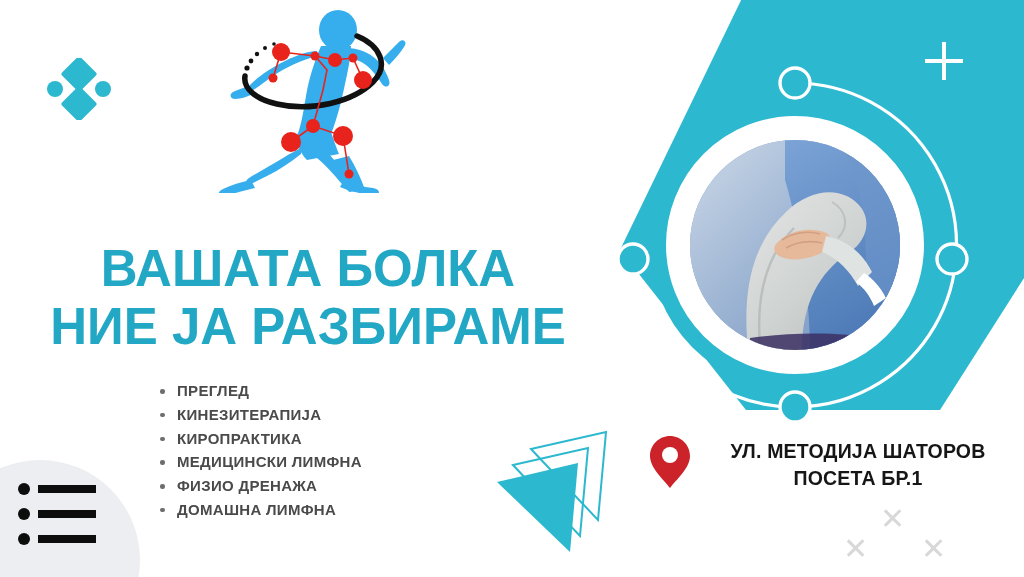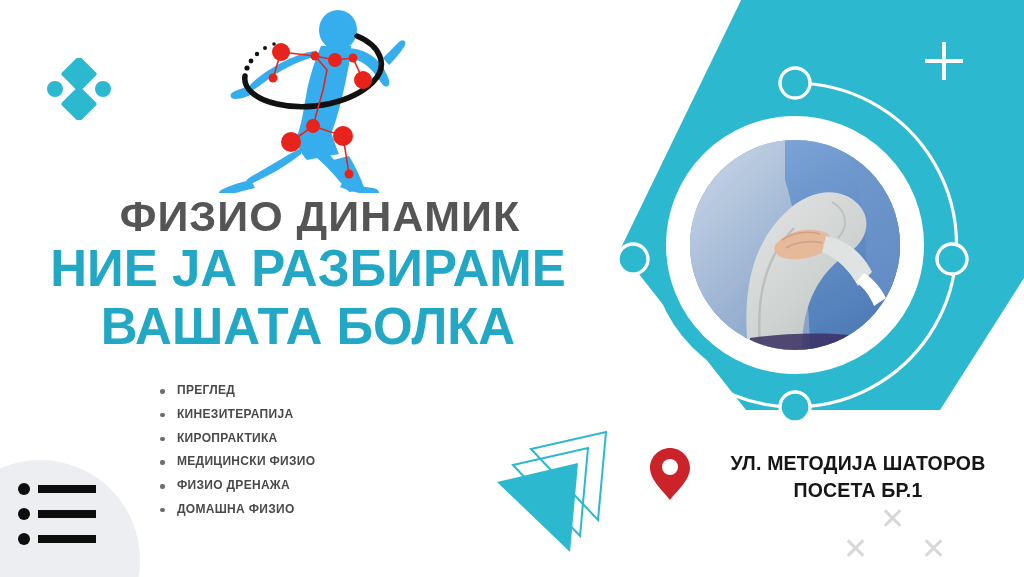--- a/index.html
+++ b/index.html
@@ -137,21 +137,21 @@
     left: 152px;
     top: 379px;
     z-index: 6;
     margin: 0;
     padding: 0;
     list-style: none;
   }
   .services li {
     position: relative;
     padding-left: 25px;
-    font-size: 12px;
+    font-size: 15px;
     font-weight: bold;
     color: #4a4a4a;
     line-height: 23.8px;
     letter-spacing: 0.3px;
     white-space: nowrap;
   }
   .services li::before {
     content: "";
     position: absolute;
     left: 8px;
@@ -216,21 +216,21 @@
     width: 175px;
     height: 162px;
     z-index: 3;
   }
   .triangles svg { display: block; }
 
   
   .address-block {
     position: absolute;
     left: 648px;
-    top: 444px;
+    top: 432px;
     width: 376px;
     z-index: 6;
     display: flex;
     align-items: flex-start;
     justify-content: center;
   }
   .map-pin {
     flex: 0 0 auto;
     width: 44px;
     height: 56px;
@@ -403,34 +403,33 @@
 
   <div class="diamond-cluster">
     <svg width="66" height="62" viewBox="0 0 66 62">
       <rect x="20" y="3" width="26" height="26" rx="2" fill="#2cb8cf" transform="rotate(45 33 16)"></rect>
       <rect x="20" y="33" width="26" height="26" rx="2" fill="#2cb8cf" transform="rotate(45 33 46)"></rect>
       <circle cx="9" cy="31" r="8" fill="#2cb8cf"></circle>
       <circle cx="57" cy="31" r="8" fill="#2cb8cf"></circle>
     </svg>
   </div>
 
-  <div class="brand-name">ФИЗИО ДИНАМИК</div>
 
   <div class="headline">
+    <div class="headline-line">ВАШАТА БОЛКА</div>
     <div class="headline-line">НИЕ ЈА РАЗБИРАМЕ</div>
-    <div class="headline-line">ВАШАТА БОЛКА</div>
   </div>
 
   <ul class="services">
     <li>ПРЕГЛЕД</li>
     <li>КИНЕЗИТЕРАПИЈА</li>
     <li>КИРОПРАКТИКА</li>
-    <li>МЕДИЦИНСКИ ФИЗИО</li>
+    <li>МЕДИЦИНСКИ ЛИМФНА</li>
     <li>ФИЗИО ДРЕНАЖА</li>
-    <li>ДОМАШНА ФИЗИО</li>
+    <li>ДОМАШНА ЛИМФНА</li>
   </ul>
 
   <div class="list-icon">
     <div class="row">
         <span class="dot"></span>
         <span class="bar"></span>
       </div>
     <div class="row">
         <span class="dot"></span>
         <span class="bar"></span>

